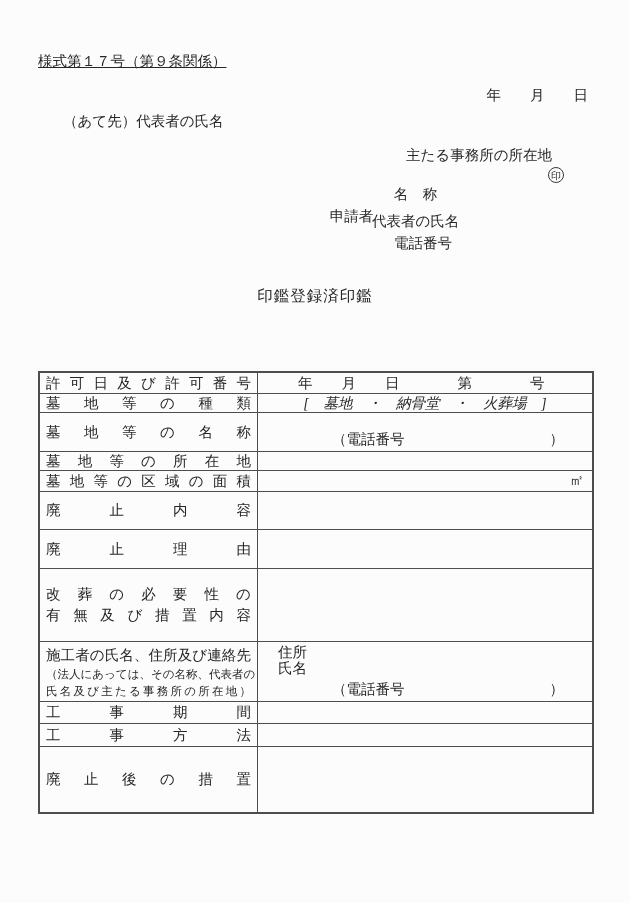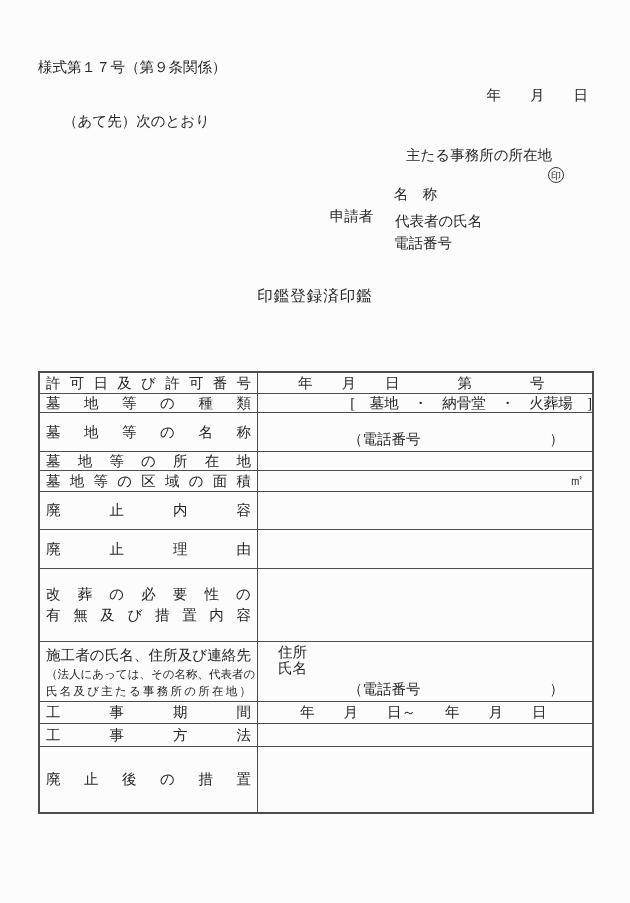--- a/index.html
+++ b/index.html
@@ -10,21 +10,21 @@
     background:#fcfcfc;
     color:#262626;
     font-family:"Liberation Serif","DejaVu Serif",serif;
     font-size:14.5px;
     overflow:hidden;
     margin:0 auto;
   }
   .abs { position:absolute; }
   .pre { white-space:pre; }
 
-  .form-number { left:38px; top:58px; }
+  .form-number { left:38px; top:52px;text-decoration:underline; }
   .date-line   { right:42px; top:86px;margin-left:48px; }
   .addressee   { left:63px; top:112px; }
 
   .ap-line { position:absolute; white-space:pre; }
   .seal {
     position:absolute; left:176px; top:-1px;
     width:16px; height:16px; line-height:15px;
     border:1px solid #3a3a3a; border-radius:50%;
     font-size:10px; text-align:center; display:inline-block;
   }
@@ -44,52 +44,52 @@
     width:218px; flex:0 0 218px;
     border-right:1px solid #4d4d4d;
     padding:0 6px;
     display:flex; flex-direction:column; justify-content:center;
   }
   .frm-value { flex:1 1 auto; position:relative; display:flex; flex-direction:column; justify-content:center; }
   .jline { width:100%; }
   .small { font-size:11.5px; line-height:17px; white-space:nowrap; }
   .vcenter-text { white-space:pre; }
   .phone-line {
-    position:absolute; left:16px; right:0; bottom:2px;
+    position:absolute; left:0; right:0; bottom:2px;
     display:flex; justify-content:space-between;
     padding-left:74px; padding-right:28px;
   }
   .unit-right { position:absolute; right:8px; bottom:1px; }
   .cell-topleft { position:absolute; left:20px; top:2px; line-height:16px; white-space:pre; }
 
   .h20 { height:20px; } .h19 { height:19px; } .h39 { height:39px; }
   .h21 { height:21px; } .h38 { height:38px; } .h40 { height:39px; }
   .h73 { height:73px; } .h60 { height:60px; } .h22 { height:22px; }
   .h23 { height:23px; } .h66 { height:66px; }
   .lh21 { line-height:21px; }
 </style>
 </head>
 <body>
 
 <div class="page">
 
   <div class="abs form-number">様式第１７号（第９条関係）</div>
   <div class="abs date-line pre">年　　月　　日</div>
-  <div class="abs addressee">（あて先）次のとおり</div>
+  <div class="abs addressee">（あて先）代表者の氏名</div>
 
   <div>
     <div class="ap-line" style="left:372px; top:146px;margin-left:34px;">主たる事務所の所在地</div>
     <div class="ap-line" style="left:372px; top:168px;">
       <span>名　称</span>
       <span class="seal">印</span>
     </div>
     <div class="ap-line" style="left:308px; top:190px;">
       <span>申請者</span>
     </div>
-    <div class="ap-line" style="left:372px; top:212px;margin-left:23px;">代表者の氏名</div>
+    <div class="ap-line" style="left:372px; top:212px;">代表者の氏名</div>
     <div class="ap-line" style="left:372px; top:234px;margin-left:22px;">電話番号</div>
   </div>
 
   <div class="abs doc-title">印鑑登録済印鑑</div>
 
 
   <div class="frm-table">
 
     <div class="frm-row h20">
       <div class="frm-label">
@@ -115,21 +115,21 @@
         <div class="jline" style="display: flex; justify-content: space-between;">
             <span>墓</span>
             <span>地</span>
             <span>等</span>
             <span>の</span>
             <span>種</span>
             <span>類</span>
           </div>
       </div>
       <div class="frm-value">
-        <div class="vcenter-text" style="text-align:right;">[　墓地　・　納骨堂　・　火葬場　]</div>
+        <div class="vcenter-text" style="text-align:center;font-style:italic;">[　墓地　・　納骨堂　・　火葬場　]</div>
       </div>
     </div>
 
     <div class="frm-row h39">
       <div class="frm-label">
         <div class="jline" style="display: flex; justify-content: space-between;">
             <span>墓</span>
             <span>地</span>
             <span>等</span>
             <span>の</span>
@@ -295,23 +295,20 @@
 
     <div class="frm-row h22">
       <div class="frm-label">
         <div class="jline" style="display: flex; justify-content: space-between;">
             <span>工</span>
             <span>事</span>
             <span>期</span>
             <span>間</span>
           </div>
       </div>
-      <div class="frm-value">
-        <div class="vcenter-text" style="padding-left:42px;">年　　月　　日～　　年　　月　　日</div>
-      </div>
     </div>
 
     <div class="frm-row h23">
       <div class="frm-label">
         <div class="jline" style="display: flex; justify-content: space-between;">
             <span>工</span>
             <span>事</span>
             <span>方</span>
             <span>法</span>
           </div>

